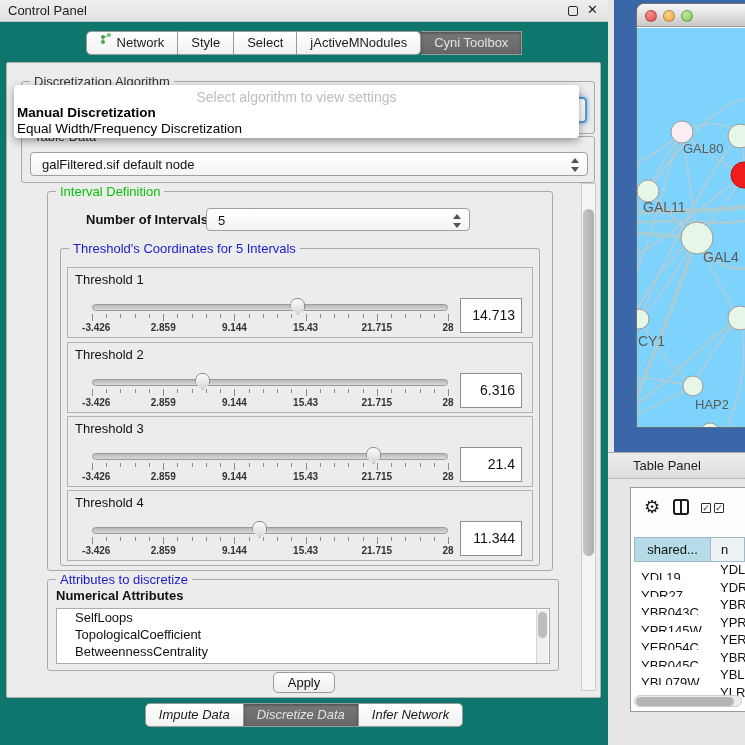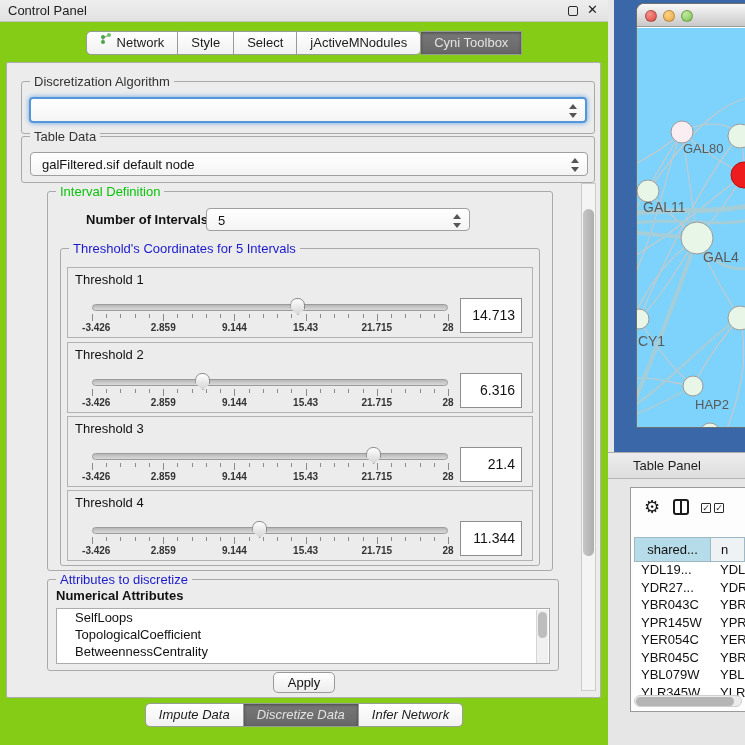--- a/index.html
+++ b/index.html
@@ -6,21 +6,21 @@
     --accent-focus:#5b9dd9; --green-label:#0ac20a; --blue-label:#1a1acc;
     --selected-tab-bg:#6e6e6e; --blue-desktop:#3a67a8; --teal-edge:#a5ced9;
     --red-node:#ee1c1c; --green-node:#e7f6e7; --pink-node:#fbeef2;
     --header-cell-blue:#b7dce9; --traffic-red:#dd4a43; --traffic-yellow:#f0a73c; --traffic-green:#7cc54e;
   }
   *{box-sizing:border-box;margin:0;padding:0;font-family:"Liberation Sans","DejaVu Sans",sans-serif;}
   html,body{width:745px;height:745px;overflow:hidden;background:#e9e9e9;}
   #app{position:relative;width:745px;height:745px;}
 
   
-  .control-panel{position:absolute;left:0;top:0;width:608px;height:745px;background:#84cc16;}
+  .control-panel{position:absolute;left:0;top:0;width:608px;height:745px;background:#0f766e;}
   .titlebar{position:absolute;left:0;top:0;width:100%;height:22px;background:linear-gradient(#eeeeee,#e2e2e2);border-bottom:1px solid #c4c4c4;}
   .titlebar .title{position:absolute;left:8px;top:3px;font-size:13px;color:#1d1d1d;}
   .float-btn{position:absolute;right:30px;top:6px;width:10px;height:10px;border:1.6px solid #2a2a2a;border-radius:2px;cursor:pointer;}
   .close-btn{position:absolute;right:10px;top:2px;font-size:13px;font-weight:bold;color:#1d1d1d;cursor:pointer;}
 
   .tabrow{position:absolute;left:0;width:608px;display:flex;justify-content:center;}
   .tabrow.top{top:31px;}
   .tabrow.bottom{top:703px;font-style:italic;}
   .seg{height:24px;line-height:22px;padding:0 13px;font-size:13px;color:#1b1b1b;background:linear-gradient(#ffffff,#f1f1f1);border:1px solid #9a9a9a;border-left:none;cursor:pointer;display:flex;align-items:flex-start;gap:5px;}
   .seg.first{border-left:1px solid #9a9a9a;border-radius:5px 0 0 5px;}
@@ -106,21 +106,21 @@
   .colicon:before{content:"";position:absolute;left:5px;top:0;width:2px;height:12px;background:#1a1a1a;}
   .cb{position:absolute;top:15px;width:10px;height:10px;border:1.5px solid #2a2a2a;border-radius:1px;font-size:9px;line-height:8px;text-align:center;color:#2a2a2a;cursor:pointer;}
   .cb.c1{left:70px;} .cb.c2{left:83px;}
   .thead{position:absolute;left:3px;top:49px;right:0;height:25px;display:flex;}
   .hcell{font-size:13px;color:#111;line-height:23px;border:1px solid #9fb9c2;}
   .hcell.c0{width:77px;background:var(--header-cell-blue);text-align:center;}
   .hcell.c1{flex:1;background:#eef2f4;border-left:none;padding-left:10px;overflow:hidden;white-space:nowrap;}
   .trows{position:absolute;left:3px;top:74px;right:0;height:140px;overflow:hidden;background:#fff;}
   .trow{display:flex;height:17.5px;cursor:default;}
   .tcell{font-size:13px;color:#111;white-space:nowrap;overflow:hidden;}
-  .tcell.c0{width:77px;padding-left:7px;}
+  .tcell.c0{width:77px;padding-left:7px;margin-top:8px;}
   .tcell.c1{flex:1;padding-left:9px;}
   .hscroll{position:absolute;left:3px;right:3px;bottom:4px;height:12px;background:#ebebeb;border:1px solid #cfcfcf;border-radius:6px;cursor:pointer;}
   .hthumb{position:absolute;left:1px;top:0.5px;width:92%;height:9px;background:#b5b5b5;border-radius:5px;}
 </style>
 </head>
 <body>
 
 <div id="app">
 
   <section class="control-panel">
@@ -157,20 +157,25 @@
 
     <div class="card">
 
       <div class="group algo">
         <span class="glabel">Discretization Algorithm</span>
       </div>
       <div class="combo focus-combo">
           <span class="stepper"></span>
         </div>
 
+      <div class="popup">
+        <div class="prompt">Select algorithm to view settings</div>
+        <div class="opt b">Manual Discretization</div>
+        <div class="opt r">Equal Width/Frequency Discretization</div>
+      </div>
 
       <div class="group tdata">
         <span class="glabel">Table Data</span>
         <div class="combo tdata-combo">
           <span class="combo-text">galFiltered.sif default node</span>
           <span class="stepper"></span>
         </div>
       </div>
 
       <div class="group interval">

